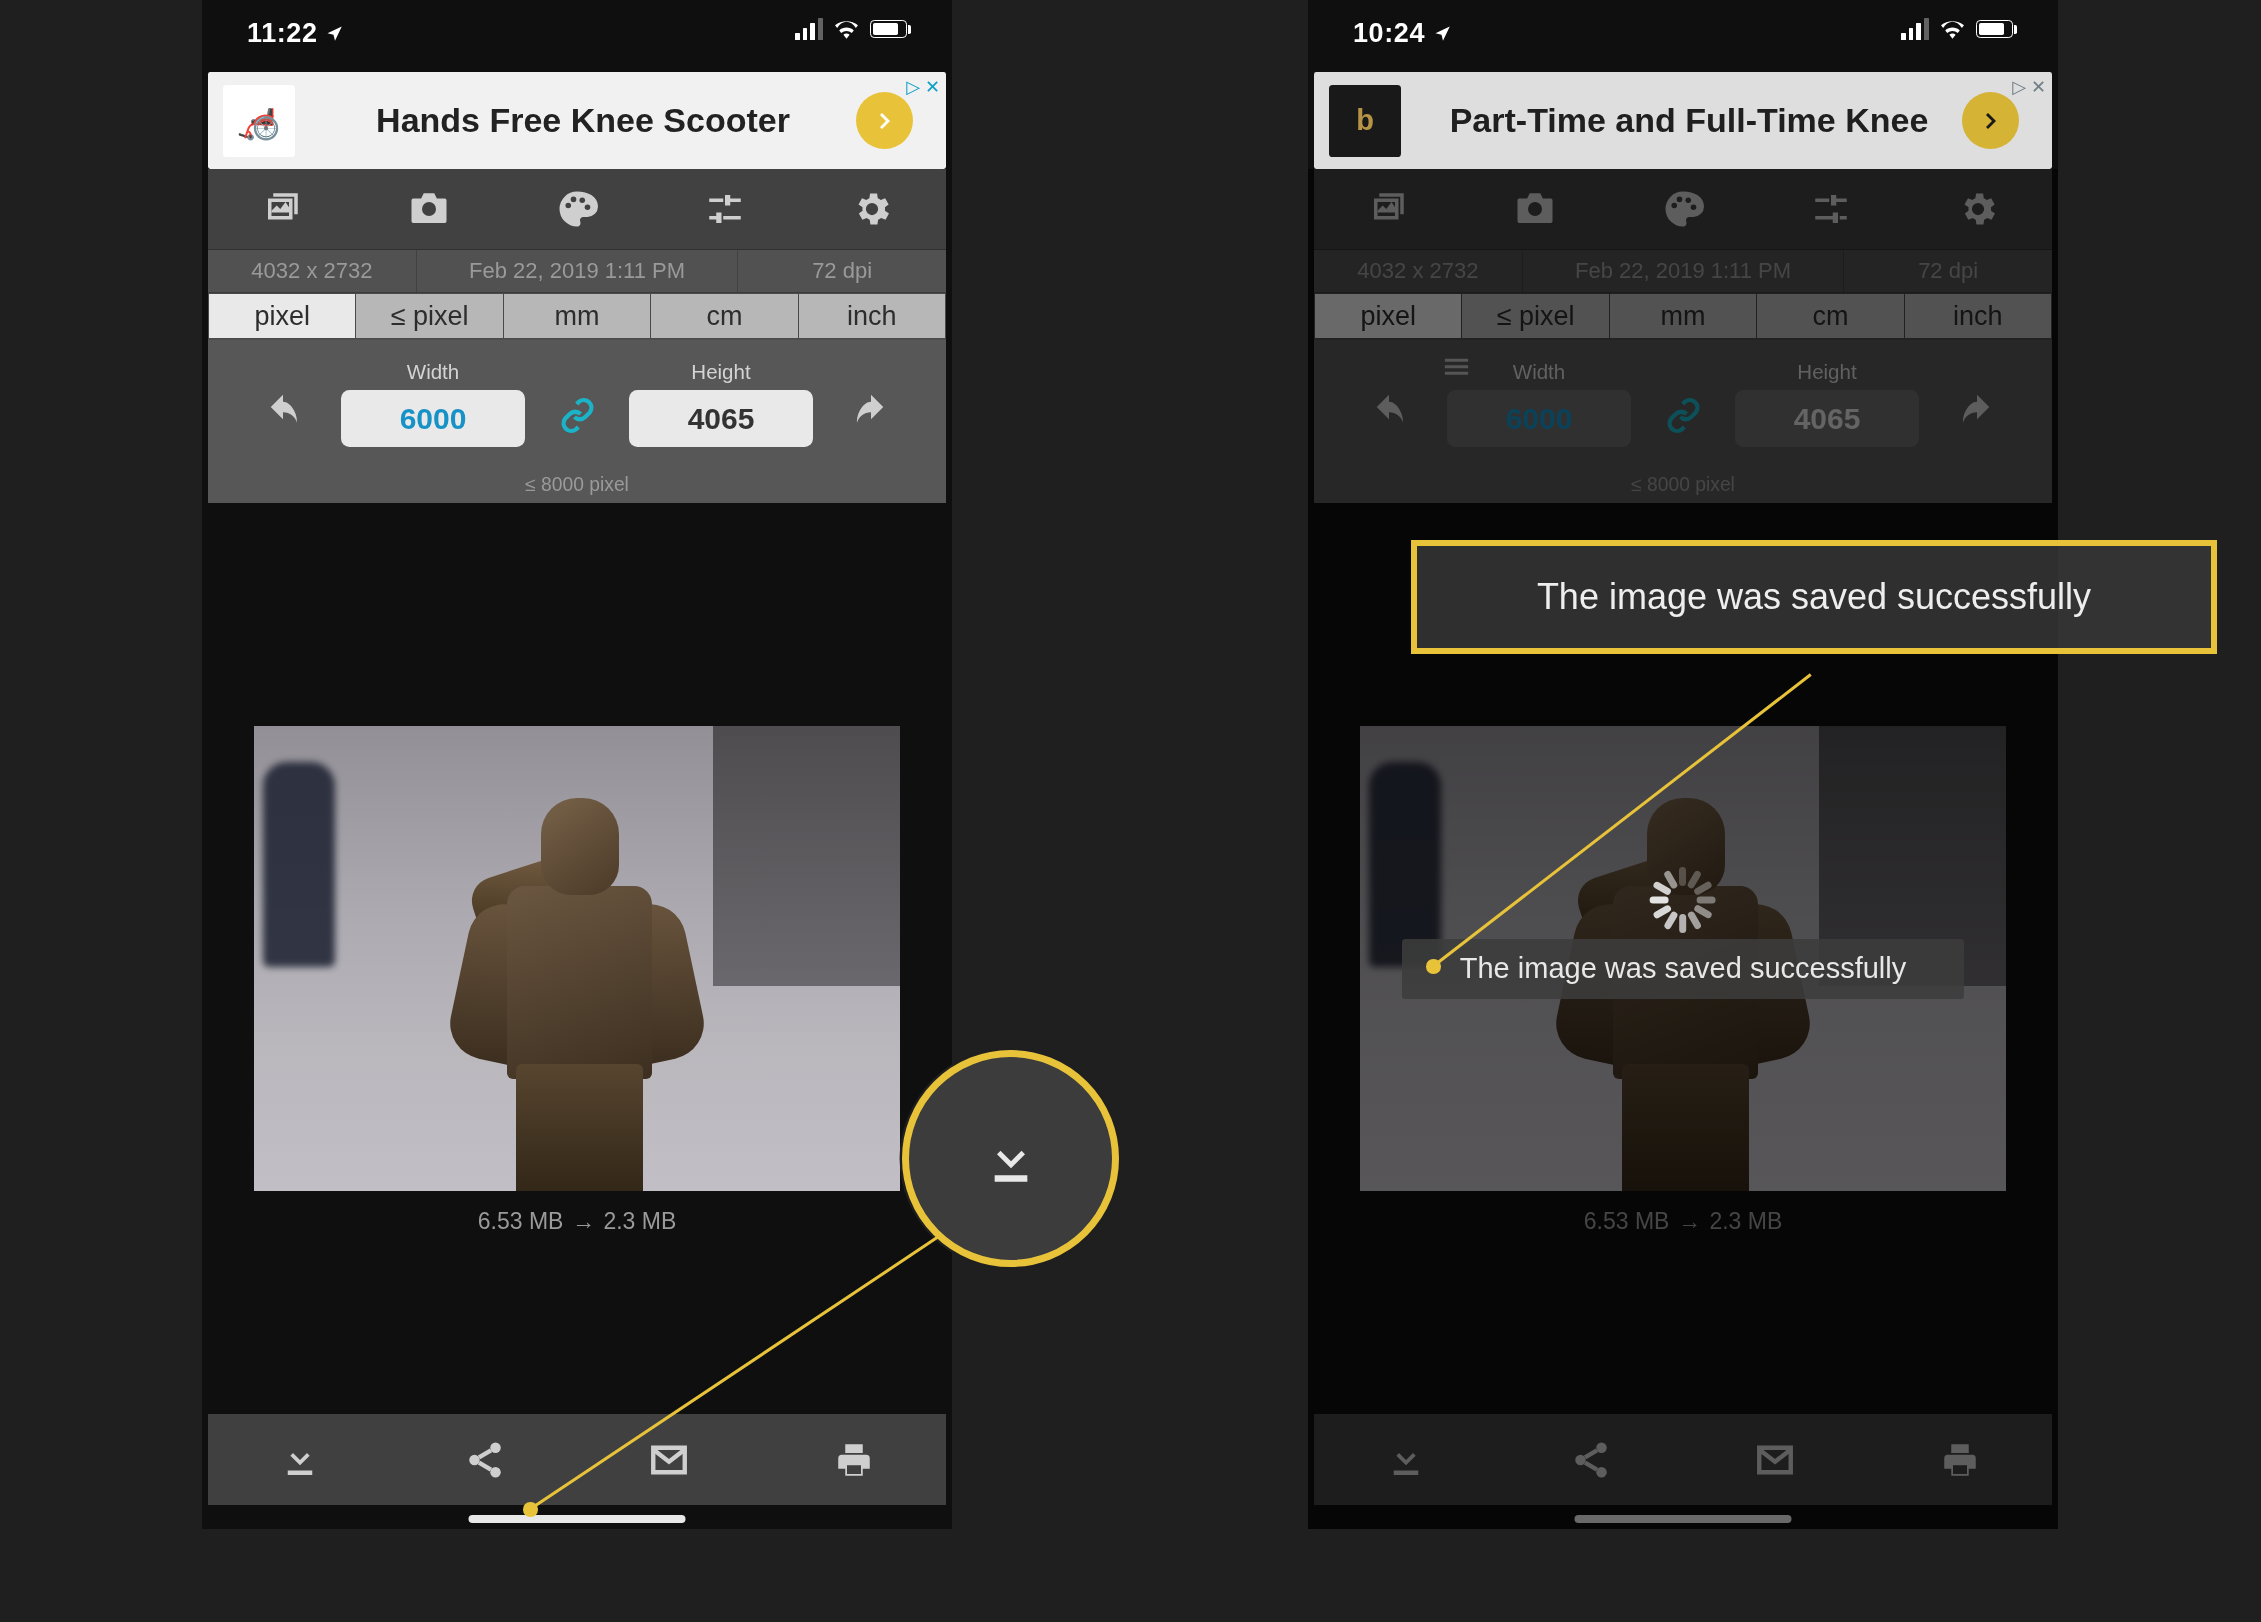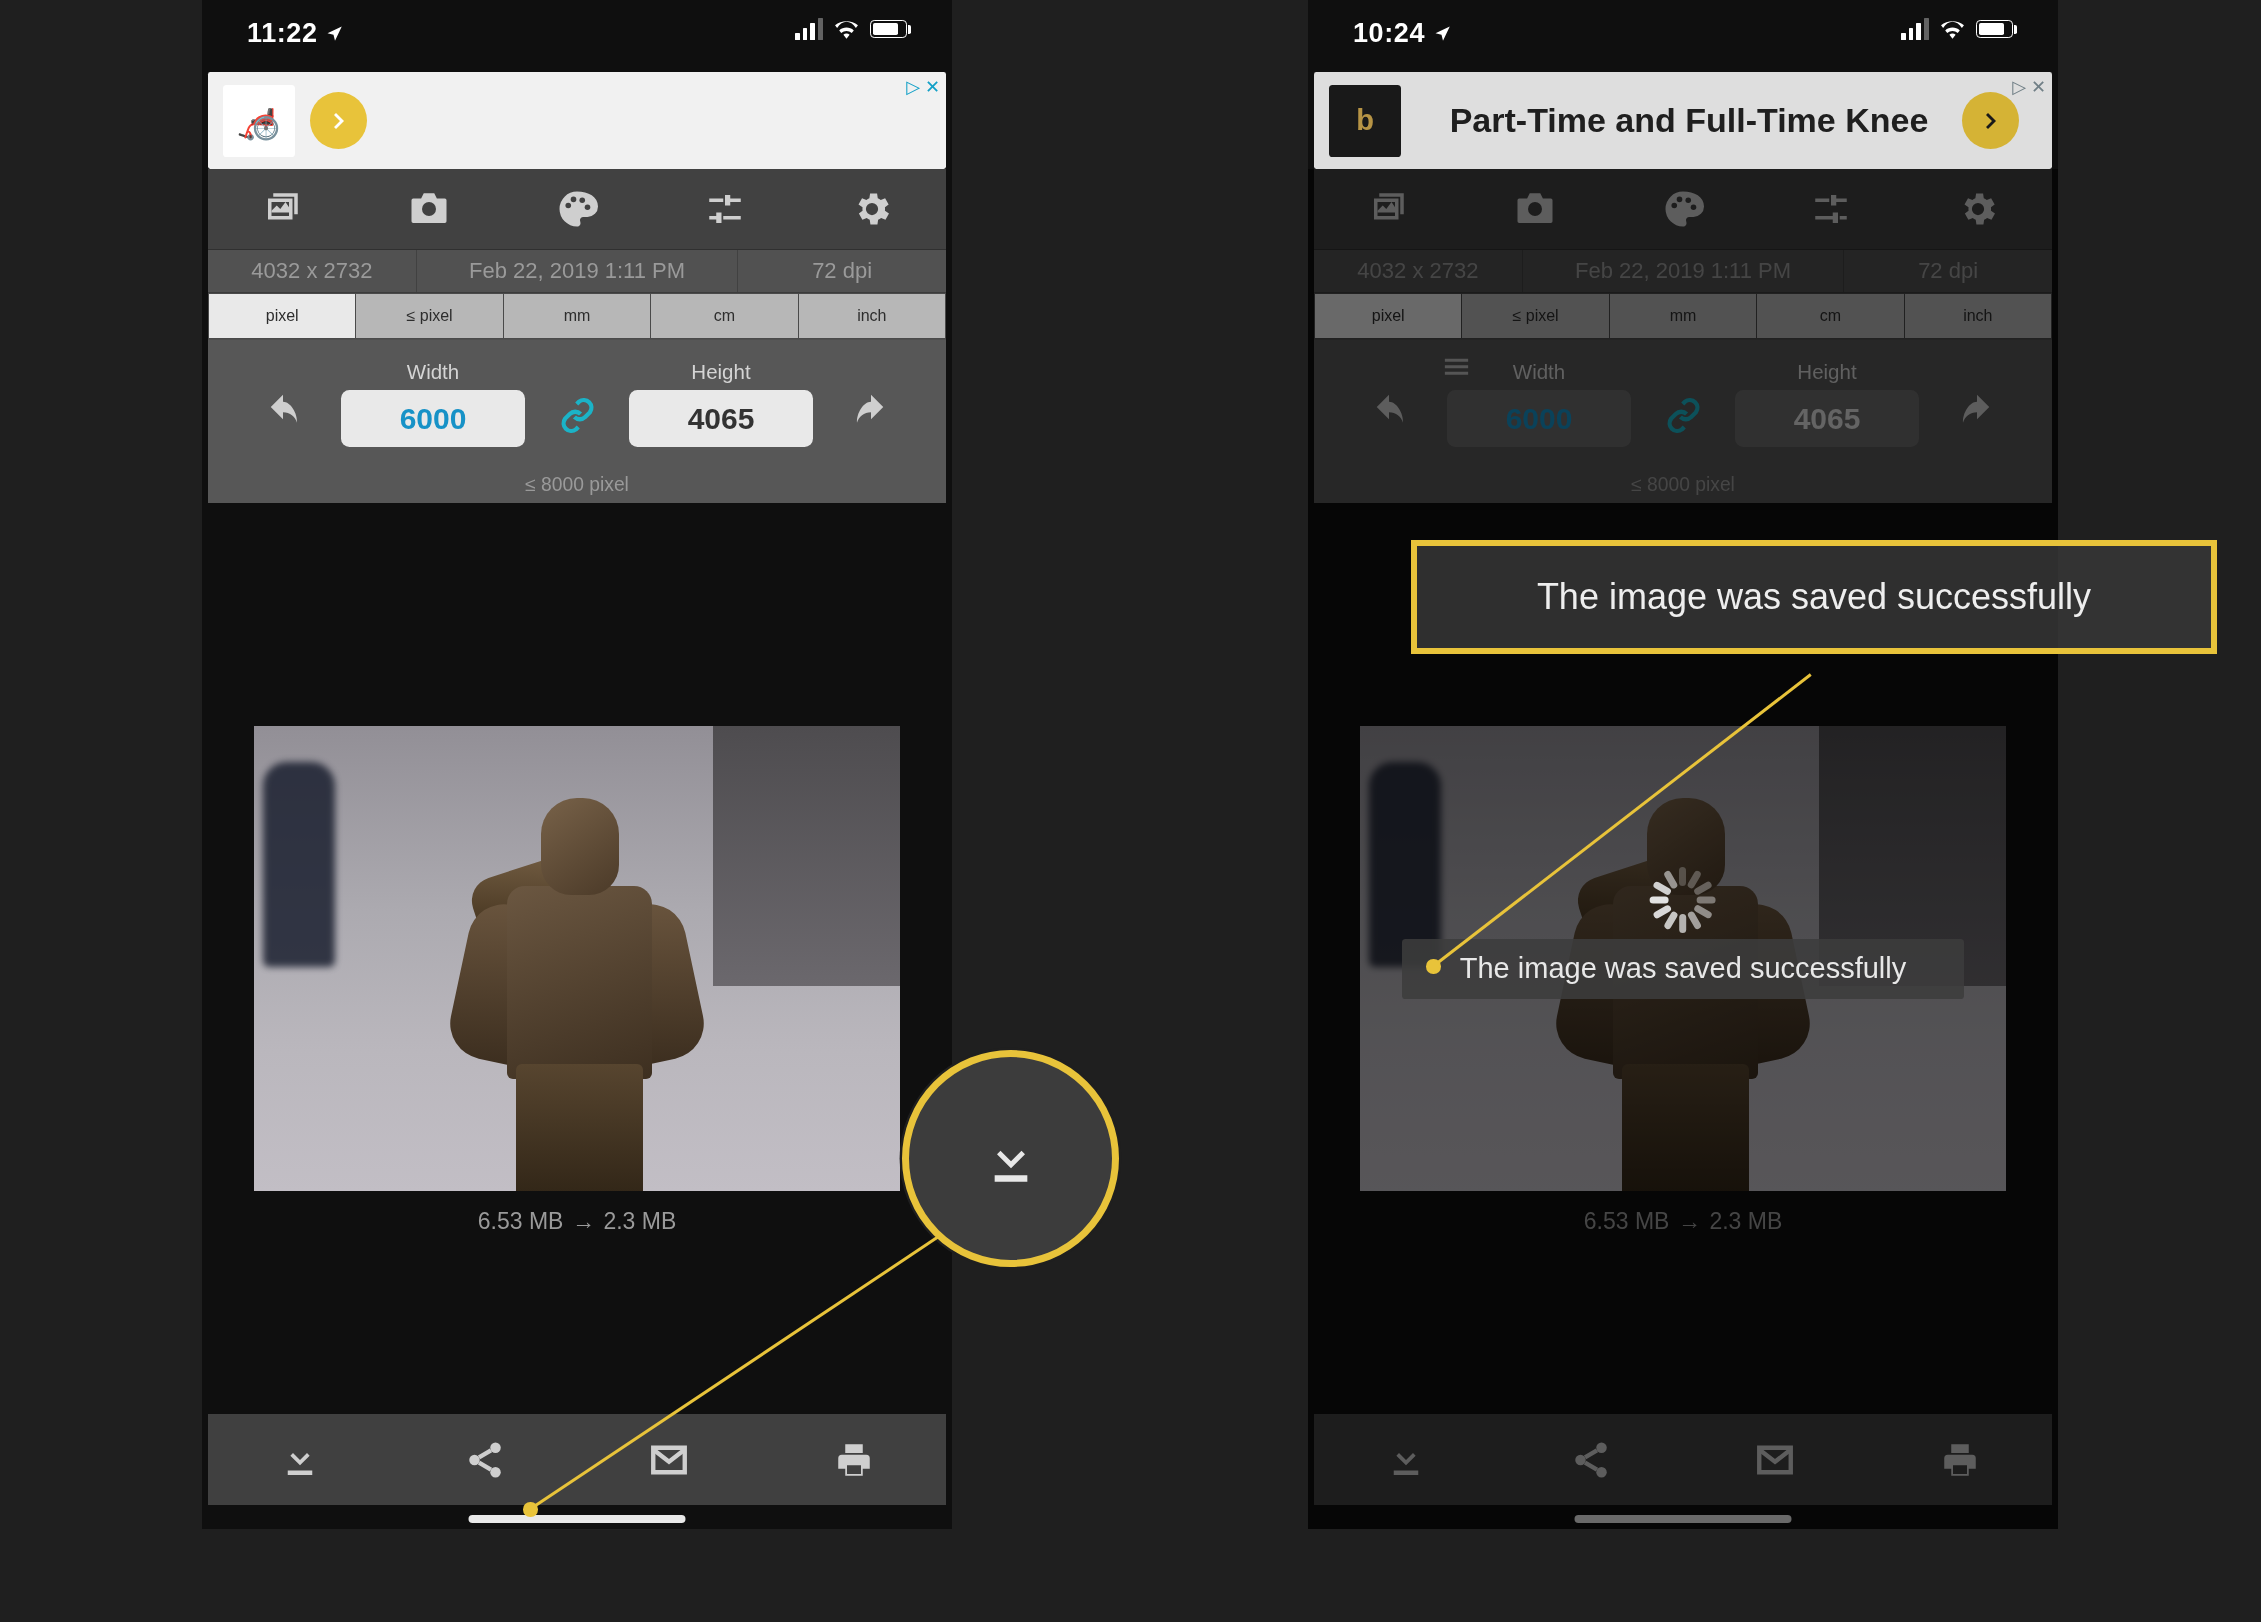--- a/index.html
+++ b/index.html
@@ -55,21 +55,21 @@
   .ad-corner .tri{color:#13a0c7;}
   .ad-corner .x{color:#13a0c7;font-weight:300;}
   
   .toolbar{margin:0 6px;background:var(--panel-bg);}
   .tool-row{height:81px;display:flex;align-items:center;justify-content:space-around;border-bottom:0.6px solid rgba(0,0,0,.25);}
   .tool-btn{width:91px;height:100%;display:flex;align-items:center;justify-content:center;color:#cfcfcf;}
   .meta-row{height:43px;display:flex;align-items:stretch;background:var(--panel-mid);color:var(--text-mid);font-size:22px;border-bottom:0.6px solid rgba(0,0,0,.25);}
   .meta-cell{flex:1;display:flex;align-items:center;justify-content:center;padding:0 10px;}
   .meta-cell.sep{border-right:1.2px solid var(--panel-bg);}
   .units-row{height:47px;display:flex;background:#6a6a6a;border-bottom:0.6px solid rgba(0,0,0,.25);}
-  .unit{flex:1;display:flex;align-items:center;justify-content:center;font-size:16px;color:#2d2d2d;border-right:1.2px solid #4a4a4a;border-top:1.2px solid #4a4a4a;border-bottom:1.2px solid #4a4a4a;background:var(--light-cell);}
+  .unit{flex:1;display:flex;align-items:center;justify-content:center;font-size:27px;color:#2d2d2d;border-right:1.2px solid #4a4a4a;border-top:1.2px solid #4a4a4a;border-bottom:1.2px solid #4a4a4a;background:var(--light-cell);}
   .unit:first-child{border-left:1.2px solid #4a4a4a;}
   .unit.active{background:var(--white-cell);font-weight:500;}
   .dim-row{height:127px;background:var(--panel-row);display:flex;align-items:center;justify-content:center;gap:31px;padding:0 18px;position:relative;}
   .dim-group{display:flex;flex-direction:column;align-items:center;}
   .dim-label{font-size:20.5px;color:#d4d4d4;margin-bottom:6px;}
   .dim-input{width:184px;height:57px;border-radius:8.5px;background:var(--white-cell);display:flex;align-items:center;justify-content:center;font-size:30px;font-weight:700;color:#333;}
   .dim-input.accent{color:var(--accent-blue);}
   .link-icon{width:42px;height:42px;display:flex;align-items:center;justify-content:center;color:var(--accent-teal);margin-top:24px;}
   .arrow-btn{width:54px;height:54px;display:flex;align-items:center;justify-content:center;color:#cfcfcf;margin-top:21px;}
   .ham{position:absolute;left:127px;top:11px;color:#bdbdbd;}
@@ -131,20 +131,21 @@
           <path d="M12 18l-3-3.8c1.7-1.6 4.3-1.6 6 0zM5 10.2c3.9-3.7 10.1-3.7 14 0l-2 2.5c-2.8-2.6-7.2-2.6-10 0zM1 5.2C7 0 17 0 23 5.2l-2 2.5C16-.1 8-.1 3 7.7z"></path>
         </svg>
       <div class="battery">
           <i></i>
         </div>
     </div>
   </div>
 
   <div class="ad">
     <div class="ad-logo">🦽</div>
+    <div class="ad-title">Hands Free Knee Scooter</div>
     <div class="ad-cta">
       <svg width="24" height="24" viewBox="0 0 24 24" fill="#fff">
           <path d="M9 4l8 8-8 8-2-2 6-6-6-6z"></path>
         </svg>
     </div>
     <div class="ad-corner">
         <span class="tri">▷</span>
         <span class="x">✕</span>
       </div>
   </div>

